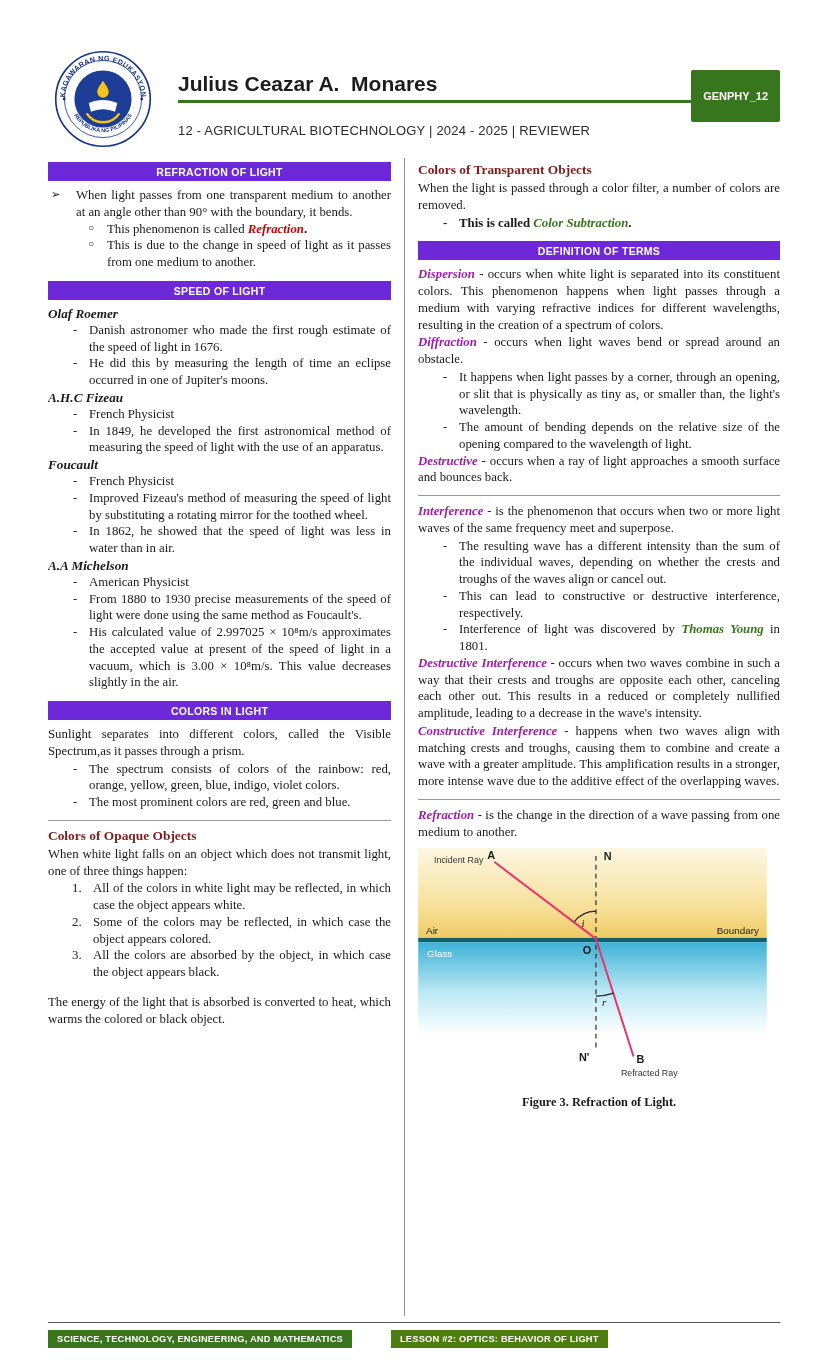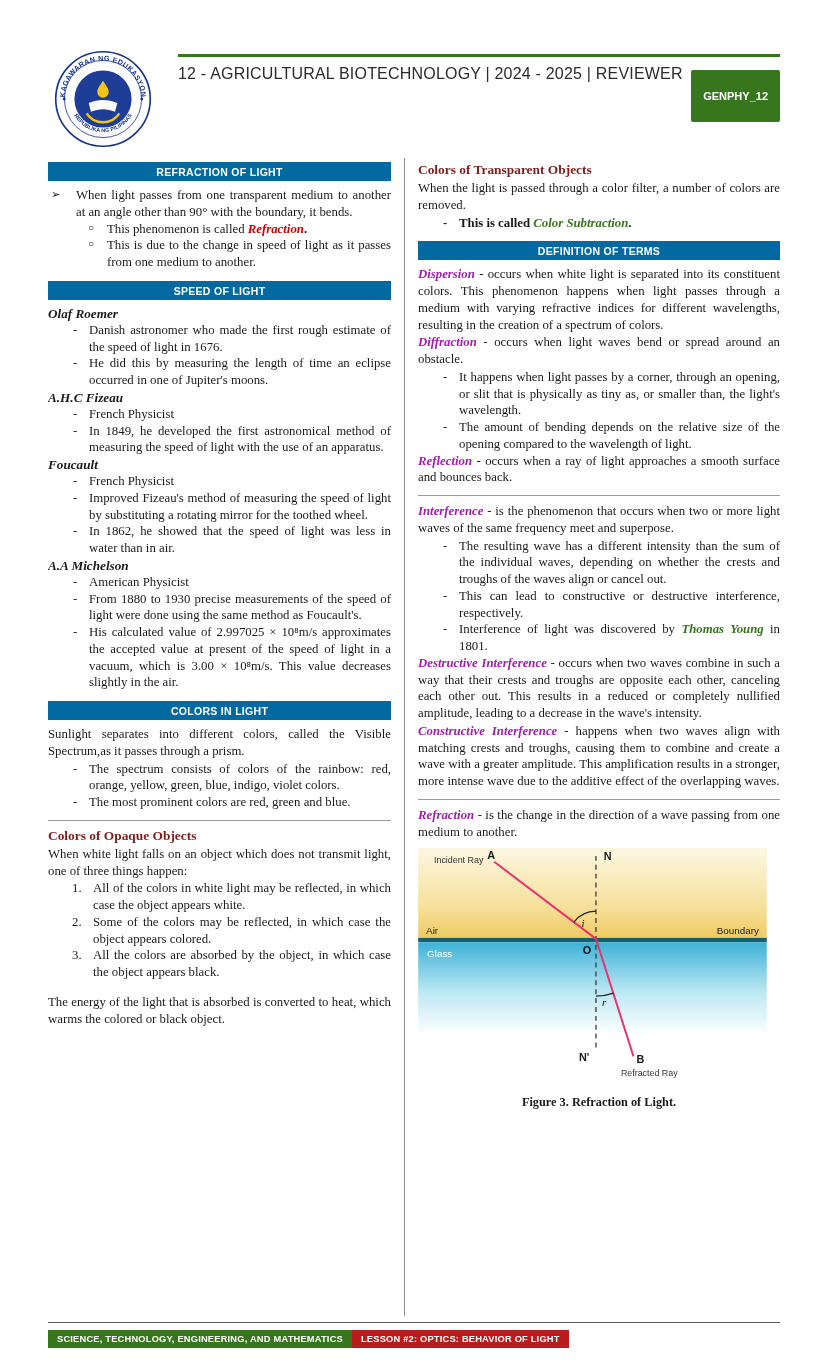--- a/index.html
+++ b/index.html
@@ -6,30 +6,30 @@
   html,body { background:#ffffff; }
   body { width:828px; height:1363px; font-family:"Liberation Serif", serif; color:#1a1a1a; }
   .page { position:relative; width:828px; height:1363px; overflow:hidden; background:#fff; }
 
   
   .header { position:absolute; left:48px; top:50px; width:732px; height:104px; }
   .logo-wrap { position:absolute; left:6px; top:0; width:98px; height:98px; }
   .h-text { margin-left:130px; position:relative; }
   .h-name { font-family:"Liberation Sans", sans-serif; font-weight:bold; font-size:21px; color:#1c1c1c; white-space:pre-wrap; padding-top:22px; }
   .h-rule { border-bottom:3px solid #38761d; margin-top:4px; }
-  .h-sub { font-family:"Liberation Sans", sans-serif; font-size:16px; color:#2b2b2b; margin-top:8px; letter-spacing:0.2px; }
+  .h-sub { font-family:"Liberation Sans", sans-serif; font-size:13px; color:#2b2b2b; margin-top:20px; letter-spacing:0.2px; }
   .badge { position:absolute; right:0; top:20px; background:#38761d; color:#fff; font-family:"Liberation Sans", sans-serif; font-weight:bold; font-size:11px; padding:20px 12px; border-radius:2px; }
 
   
   .columns { position:absolute; left:48px; top:158px; width:732px; height:1158px; display:flex; overflow:hidden; }
   .col-l { width:356px; padding-right:13px; }
   .v-div { width:1px; background:#909090; }
   .col-r { flex:1; padding-left:13px; }
 
-  .g-bar { background:#0369a1; color:#fff; font-family:"Liberation Sans", sans-serif; font-weight:bold; font-size:10.5px; letter-spacing:0.3px; text-align:center; padding:4px 0 3px; margin:10px 0 6px; }
+  .g-bar { background:#6d28d9; color:#fff; font-family:"Liberation Sans", sans-serif; font-weight:bold; font-size:10.5px; letter-spacing:0.3px; text-align:center; padding:4px 0 3px; margin:10px 0 6px; }
   .g-bar.first { margin-top:4px; }
 
   p.just, .tx { font-size:12.8px; line-height:1.31; text-align:justify; }
   p.just { margin-bottom:1px; }
   .row { display:flex; align-items:flex-start; margin-bottom:0; }
   .mk { flex:none; font-size:12.8px; line-height:1.31; }
   .tx { flex:1; }
   .arrow > .mk { width:28px; padding-left:3px; font-size:11.5px; }
   .circle-list { margin-left:36px; }
   .circle > .mk { width:23px; padding-left:4px; font-size:10px; }
@@ -49,21 +49,21 @@
   .gap { margin-top:13px; }
 
   
   .fig { display:block; margin-top:8px; }
   .fig-cap { text-align:center; font-weight:bold; font-size:12.3px; margin-top:10px; }
 
   
   .f-line { position:absolute; left:48px; width:732px; top:1322px; border-top:1px solid #555; }
   .f-bars { position:absolute; left:48px; top:1330px; display:flex; font-family:"Liberation Sans", sans-serif; font-weight:bold; font-size:9.3px; color:#fff; letter-spacing:0.2px; }
   .f-green { background:#38761d; padding:4px 9px; }
-  .f-black { background:#b91c1c; padding:4px 9px; }
+  .f-black { background:#4d7c0f; padding:4px 9px;margin-left:39px; }
 </style>
 </head>
 <body>
 
 <div class="page">
 
   <div class="header">
     <div class="logo-wrap">
       <svg viewBox="0 0 96 96" width="98" height="98">
         <circle cx="48" cy="48" r="46.3" fill="#ffffff" stroke="#16348c" stroke-width="1.6"></circle>
@@ -80,20 +80,21 @@
         </text>
         <circle cx="10" cy="48" r="1.4" fill="#16348c"></circle>
         <circle cx="86" cy="48" r="1.4" fill="#16348c"></circle>
         <circle cx="48" cy="48" r="28" fill="#1d3d96"></circle>
         <path d="M48 30c-3.2 5-5.6 7.4-5.6 11.2A5.6 5.6 0 0 0 48 46.8a5.6 5.6 0 0 0 5.6-5.6C53.6 37.4 51.2 35 48 30z" fill="#f3c317"></path>
         <path d="M34 52c9.3-4 18.7-4 28 0l-2.2 8.5c-7.8-3.3-15.8-3.3-23.6 0z" fill="#fdfdfd"></path>
         <path d="M32 62 A 19 19 0 0 0 64 62" stroke="#f3c317" stroke-width="2.4" fill="none"></path>
       </svg>
     </div>
     <div class="h-text">
+      <div class="h-name">Julius Ceazar A.  Monares</div>
       <div class="h-rule"></div>
       <div class="h-sub">12 - AGRICULTURAL BIOTECHNOLOGY | 2024 - 2025 | REVIEWER</div>
     </div>
     <div class="badge">GENPHY_12</div>
   </div>
 
   <div class="columns">
 
     <div class="col-l">
 
@@ -236,21 +237,21 @@
         <div class="row dash">
             <span class="mk">-</span>
             <span class="tx">It happens when light passes by a corner, through an opening, or slit that is physically as tiny as, or smaller than, the light's wavelength.</span>
           </div>
         <div class="row dash">
             <span class="mk">-</span>
             <span class="tx">The amount of bending depends on the relative size of the opening compared to the wavelength of light.</span>
           </div>
       </div>
 
-      <p class="just"><span class="term t-blue">Reflection</span><span> - occurs when a ray of light approaches a smooth surface and bounces back.</span></p>
+      <p class="just"><span class="term t-blue">Destructive</span><span> - occurs when a ray of light approaches a smooth surface and bounces back.</span></p>
 
       <div class="hline"></div>
 
       <p class="just"><span class="term t-blue">Interference</span><span> - is the phenomenon that occurs when two or more light waves of the same frequency meet and superpose.</span></p>
       <div class="dash-list">
         <div class="row dash">
             <span class="mk">-</span>
             <span class="tx">The resulting wave has a different intensity than the sum of the individual waves, depending on whether the crests and troughs of the waves align or cancel out.</span>
           </div>
         <div class="row dash">

